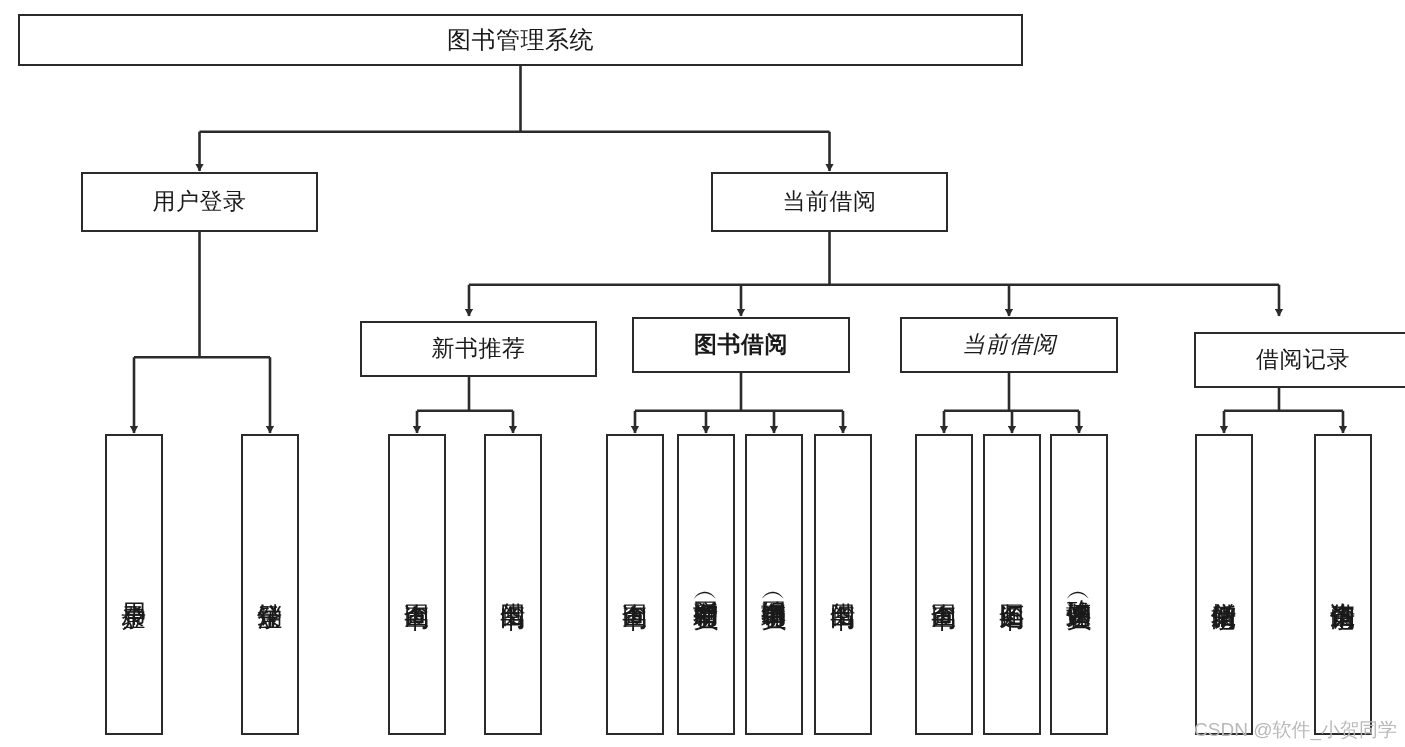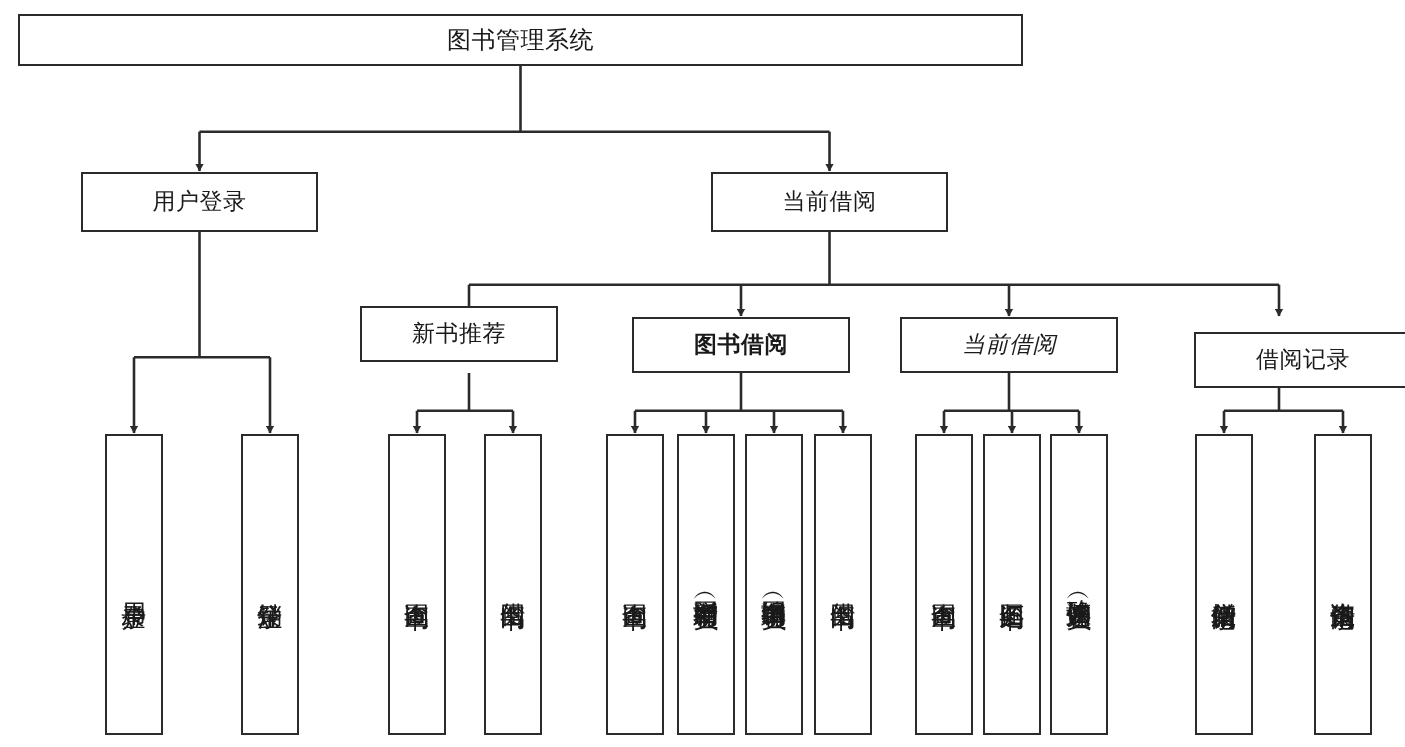--- a/index.html
+++ b/index.html
@@ -120,21 +120,21 @@
   <div id="nodes-layer">
       <div class="node horiz root" style="left: 18px; top: 14px; width: 1005px; height: 52px;">
         <span class="label">图书管理系统</span>
       </div>
       <div class="node horiz" style="left: 81px; top: 172px; width: 237px; height: 60px;">
         <span class="label">用户登录</span>
       </div>
       <div class="node horiz" style="left: 711px; top: 172px; width: 237px; height: 60px;">
         <span class="label">当前借阅</span>
       </div>
-      <div class="node horiz" style="left: 360px; top: 306px; width: 198px; height: 56px;">
+      <div class="node horiz" style="left: 360px; top: 321px; width: 237px; height: 56px;">
         <span class="label">新书推荐</span>
       </div>
       <div class="node horiz" style="left: 632px; top: 317px; width: 218px; height: 56px; font-weight: bold;">
         <span class="label">图书借阅</span>
       </div>
       <div class="node horiz" style="left: 900px; top: 317px; width: 218px; height: 56px; font-style: italic;">
         <span class="label">当前借阅</span>
       </div>
       <div class="node horiz" style="left: 1170px; top: 332px; width: 218px; height: 56px; margin-left: 24px;">
         <span class="label">借阅记录</span>
@@ -172,13 +172,14 @@
       <div class="node vert" style="left: 1050px; top: 434px; width: 58px; height: 301px;">
         <span class="label">确认归还（管理员）</span>
       </div>
       <div class="node vert" style="left: 1195px; top: 434px; width: 58px; height: 301px;">
         <span class="label">新增借阅记录</span>
       </div>
       <div class="node vert" style="left: 1314px; top: 434px; width: 58px; height: 301px;">
         <span class="label">查询借阅记录</span>
       </div>
     </div>
+  <div id="watermark">CSDN @软件_小贺同学</div>
 </div>
 
 </body></html>

